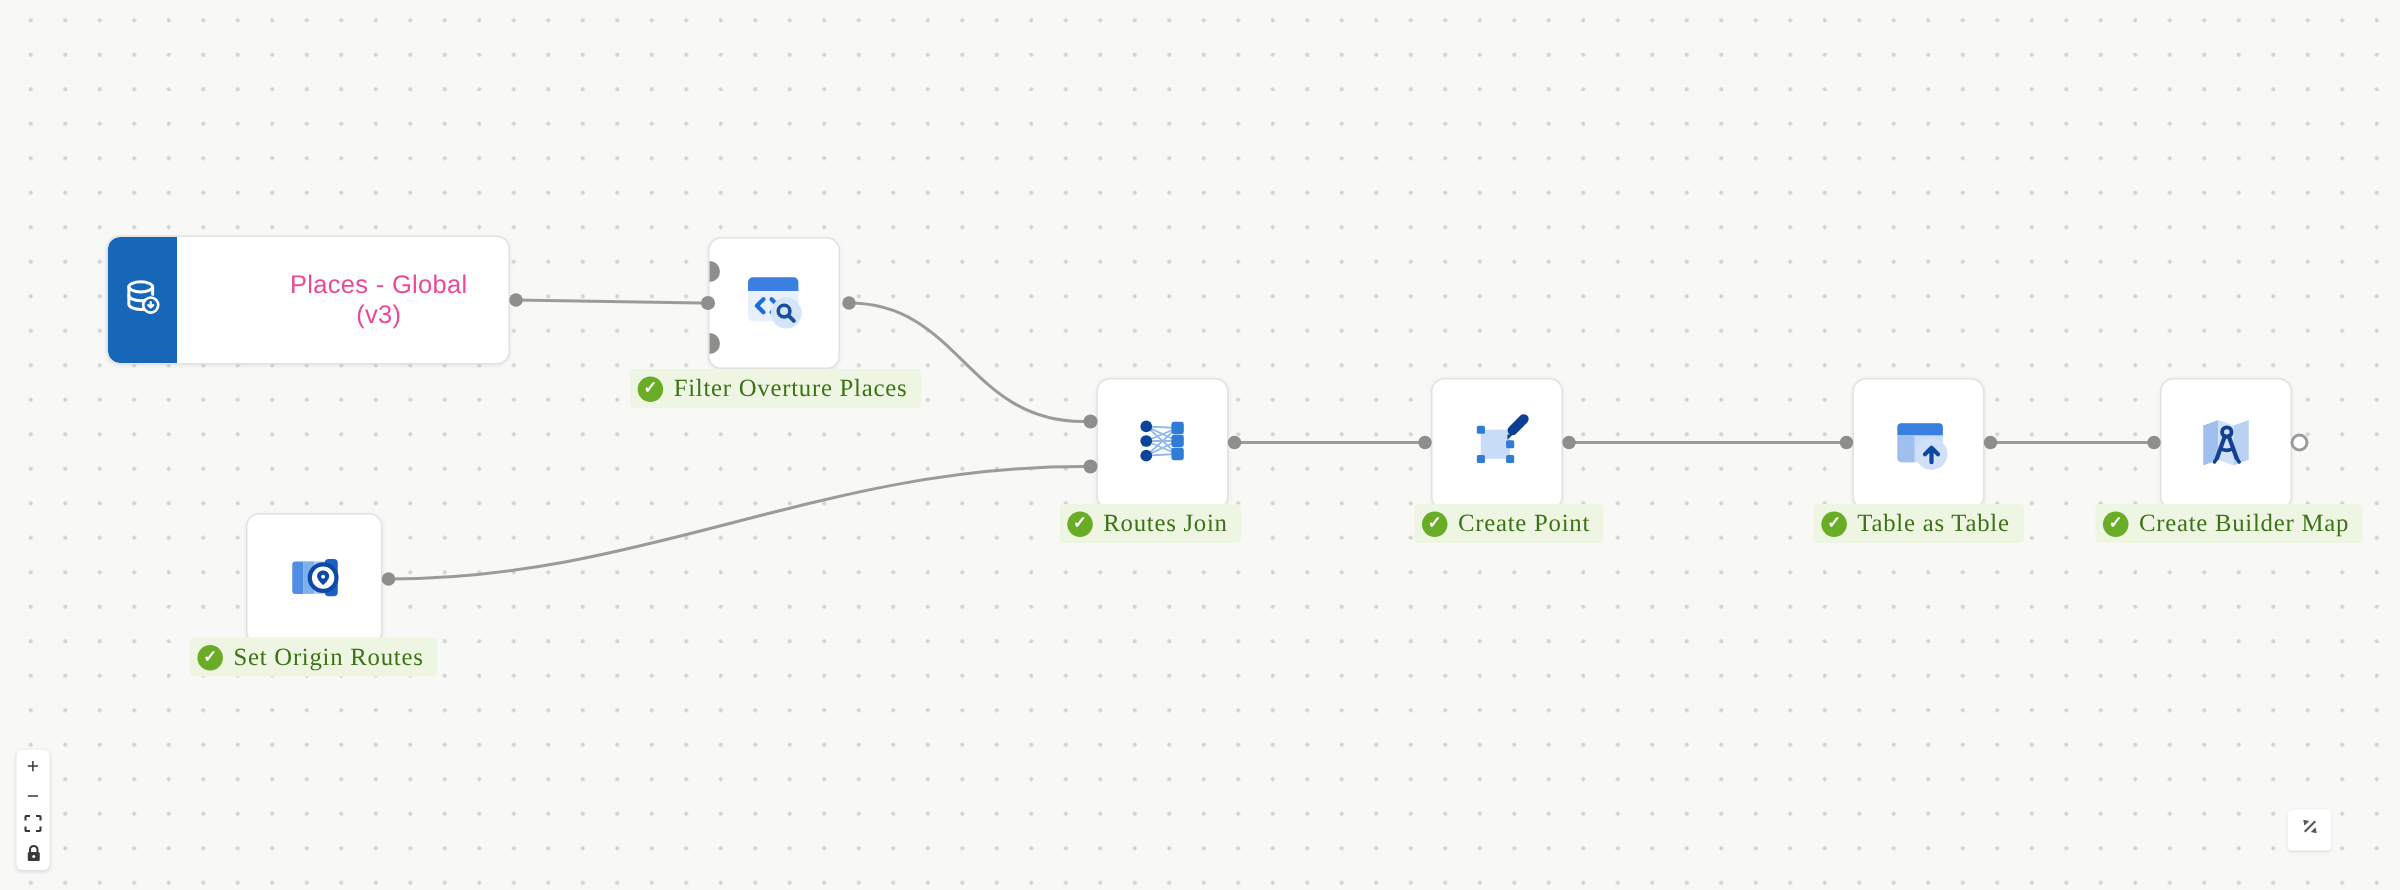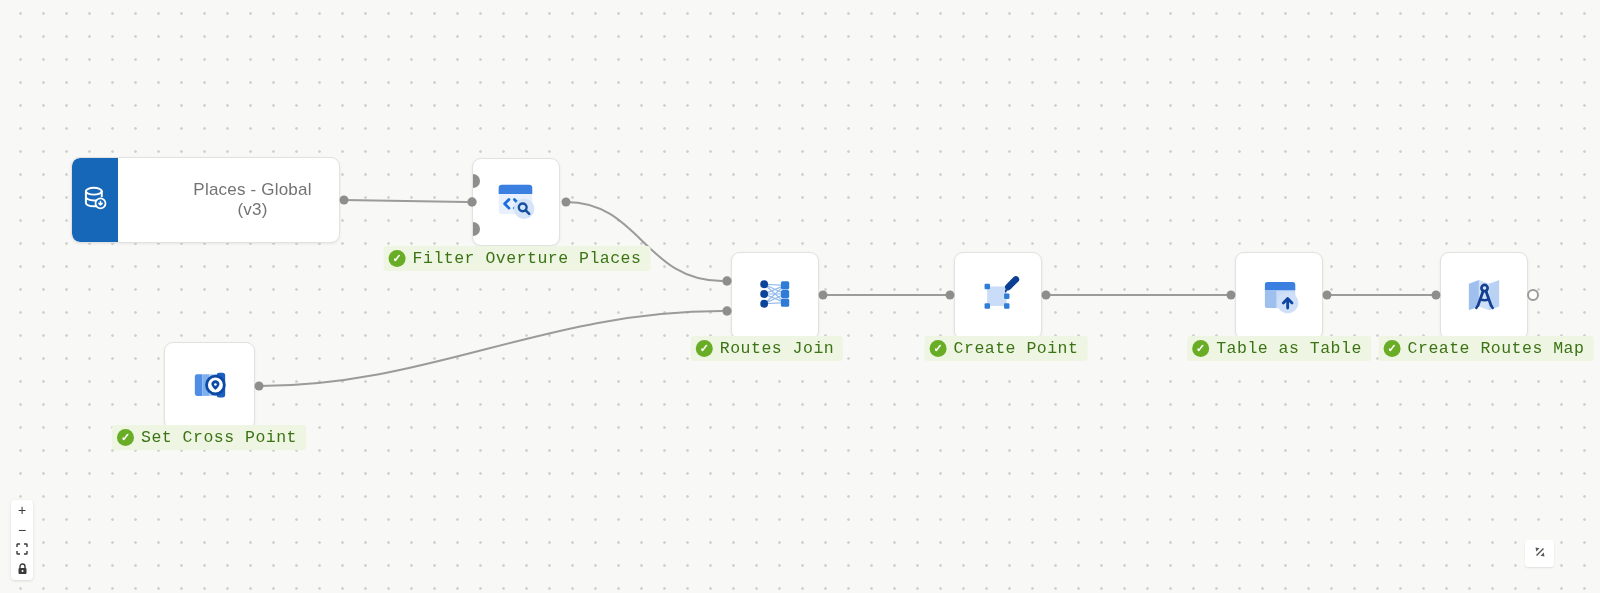--- a/index.html
+++ b/index.html
@@ -28,30 +28,30 @@
     width:269px; height:86px; padding:0;
     justify-content:flex-start; overflow:hidden;
   }
   .source-accent{
     width:46px; height:100%; background:#1667b7;
     display:flex; align-items:center; justify-content:center;
     border-radius:8px 0 0 8px; flex:none;
   }
   .source-title{
     flex:1; text-align:center; padding:0 10px;
-    font-size:17px; color:#737373; font-weight:500; letter-spacing:.2px;margin-left:48px;
+    font-size:17px; color:#ec4899; font-weight:500; letter-spacing:.2px;margin-left:48px;
   }
   .status-label{
     position:absolute; transform:translateX(-50%);
     display:flex; align-items:center; gap:7px;
     background:#eef5e2; border-radius:3px;
     padding:3px 9px 3px 5px; z-index:4; white-space:nowrap;
   }
   .status-label .txt{
-    font-family:Liberation Mono, monospace;
+    font-family:Liberation Serif, serif;
     font-size:16.5px; color:#3c7315; letter-spacing:.5px;
   }
   .check-badge{
     width:17px; height:17px; border-radius:50%;
     background:#69ad27; color:#fff; flex:none;
     display:flex; align-items:center; justify-content:center;
     font-size:11px; font-weight:bold; line-height:1;
   }
   .zoom-controls{
     position:absolute; left:11px; top:500px; width:22px; z-index:5;
@@ -178,41 +178,41 @@
   </span>
 </div>
 
 <div class="status-label" style="left:517px; top:246px;">
   <span class="check-badge">✓</span>
   <span class="txt">Filter Overture Places</span>
 </div>
 
 <div class="status-label" style="left:209px; top:425px;">
   <span class="check-badge">✓</span>
-  <span class="txt">Set Cross Point</span>
+  <span class="txt">Set Origin Routes</span>
 </div>
 
 <div class="status-label" style="left:767px; top:336px;">
   <span class="check-badge">✓</span>
   <span class="txt">Routes Join</span>
 </div>
 
 <div class="status-label" style="left:1006px; top:336px;">
   <span class="check-badge">✓</span>
   <span class="txt">Create Point</span>
 </div>
 
 <div class="status-label" style="left:1279px; top:336px;">
   <span class="check-badge">✓</span>
   <span class="txt">Table as Table</span>
 </div>
 
 <div class="status-label" style="left:1486px; top:336px;">
   <span class="check-badge">✓</span>
-  <span class="txt">Create Routes Map</span>
+  <span class="txt">Create Builder Map</span>
 </div>
 
 <svg class="edge-layer">
   <g fill="none" stroke="#9b9b99" stroke-width="2" stroke-linecap="round">
     <path d="M344 200 L467 202"></path>
     <path d="M566 202 C640 202 645 281 722 281"></path>
     <path d="M259 386 C430 386 545 311 722 311"></path>
     <path d="M823 295 L948 295"></path>
     <path d="M1046 295 L1229 295"></path>
     <path d="M1327 295 L1434 295"></path>

